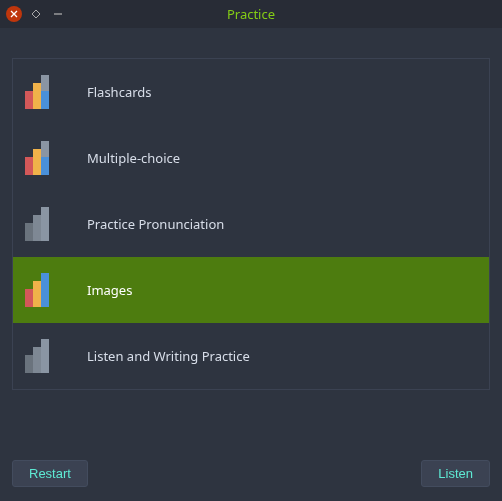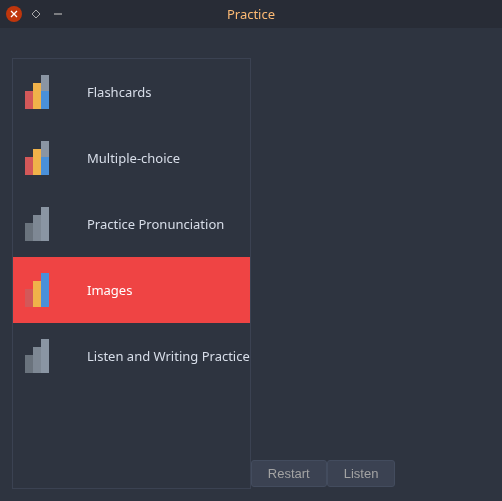--- a/index.html
+++ b/index.html
@@ -34,44 +34,44 @@
   }
   .tb-close { background: #bf360c; color:#fff; }
   .tb-close svg { width:8px; height:8px; }
   .tb-max, .tb-min { background: transparent; }
   .tb-max svg, .tb-min svg { width:10px; height:10px; }
   .title {
     position: absolute;
     left: 0; right: 0;
     text-align: center;
     font-size: 13px;
-    color: #fdba74;
+    color: #84cc16;
     pointer-events: none;
   }
   .content {
     padding: 12px;
     display: flex;
-    flex-direction: row;
+    flex-direction: column;
     height: calc(501px - 28px);
   }
   .list-frame {
     border: 1px solid #3b4252;
     background: #2e3440;
     margin-top: 18px;
     flex: 0 0 auto;
   }
   .list-item {
     height: 66px;
     display: flex;
     align-items: center;
     padding-left: 12px;
     cursor: pointer;
   }
   .list-item.selected {
-    background: #ef4444;
+    background: #4d7c0f;
     color: #ffffff;
   }
   .icon-wrap {
     width: 34px;
     height: 34px;
     position: relative;
     margin-right: 28px;
     flex-shrink: 0;
   }
   .bar {
@@ -103,21 +103,21 @@
   }
   .button-row {
     margin-top: auto;
     display: flex;
     justify-content: space-between;
     padding: 4px 0 2px 0;
   }
   .btn {
     background: #3b4252;
     border: 1px solid #434c5e;
-    color: #a3a3a3;
+    color: #5eead4;
     font-size: 13px;
     padding: 5px 16px;
     border-radius: 3px;
     cursor: pointer;
     margin-top: 40px;
   }
 </style>
 </head>
 <body>
 

